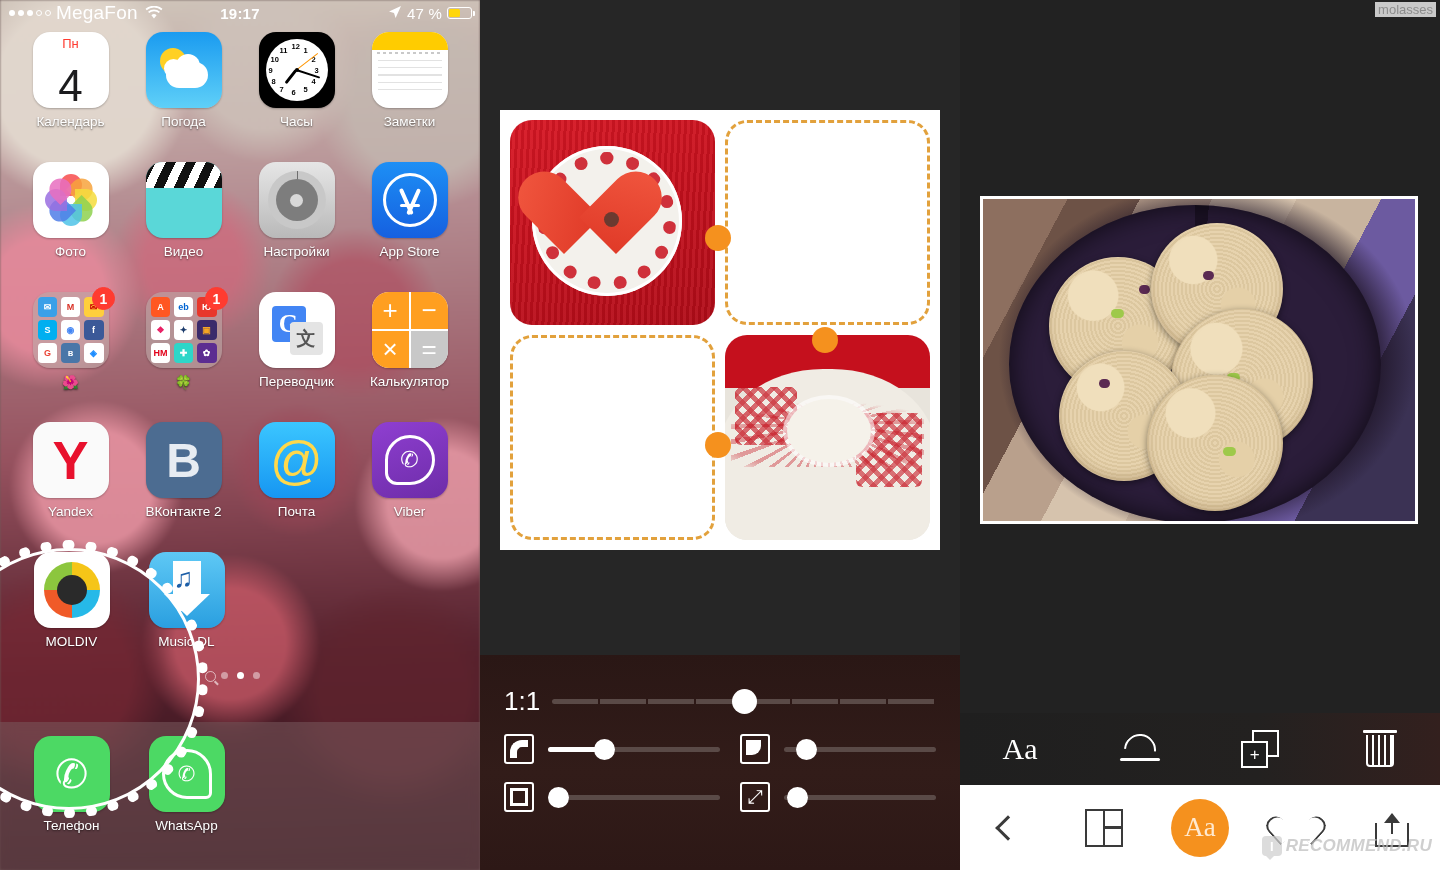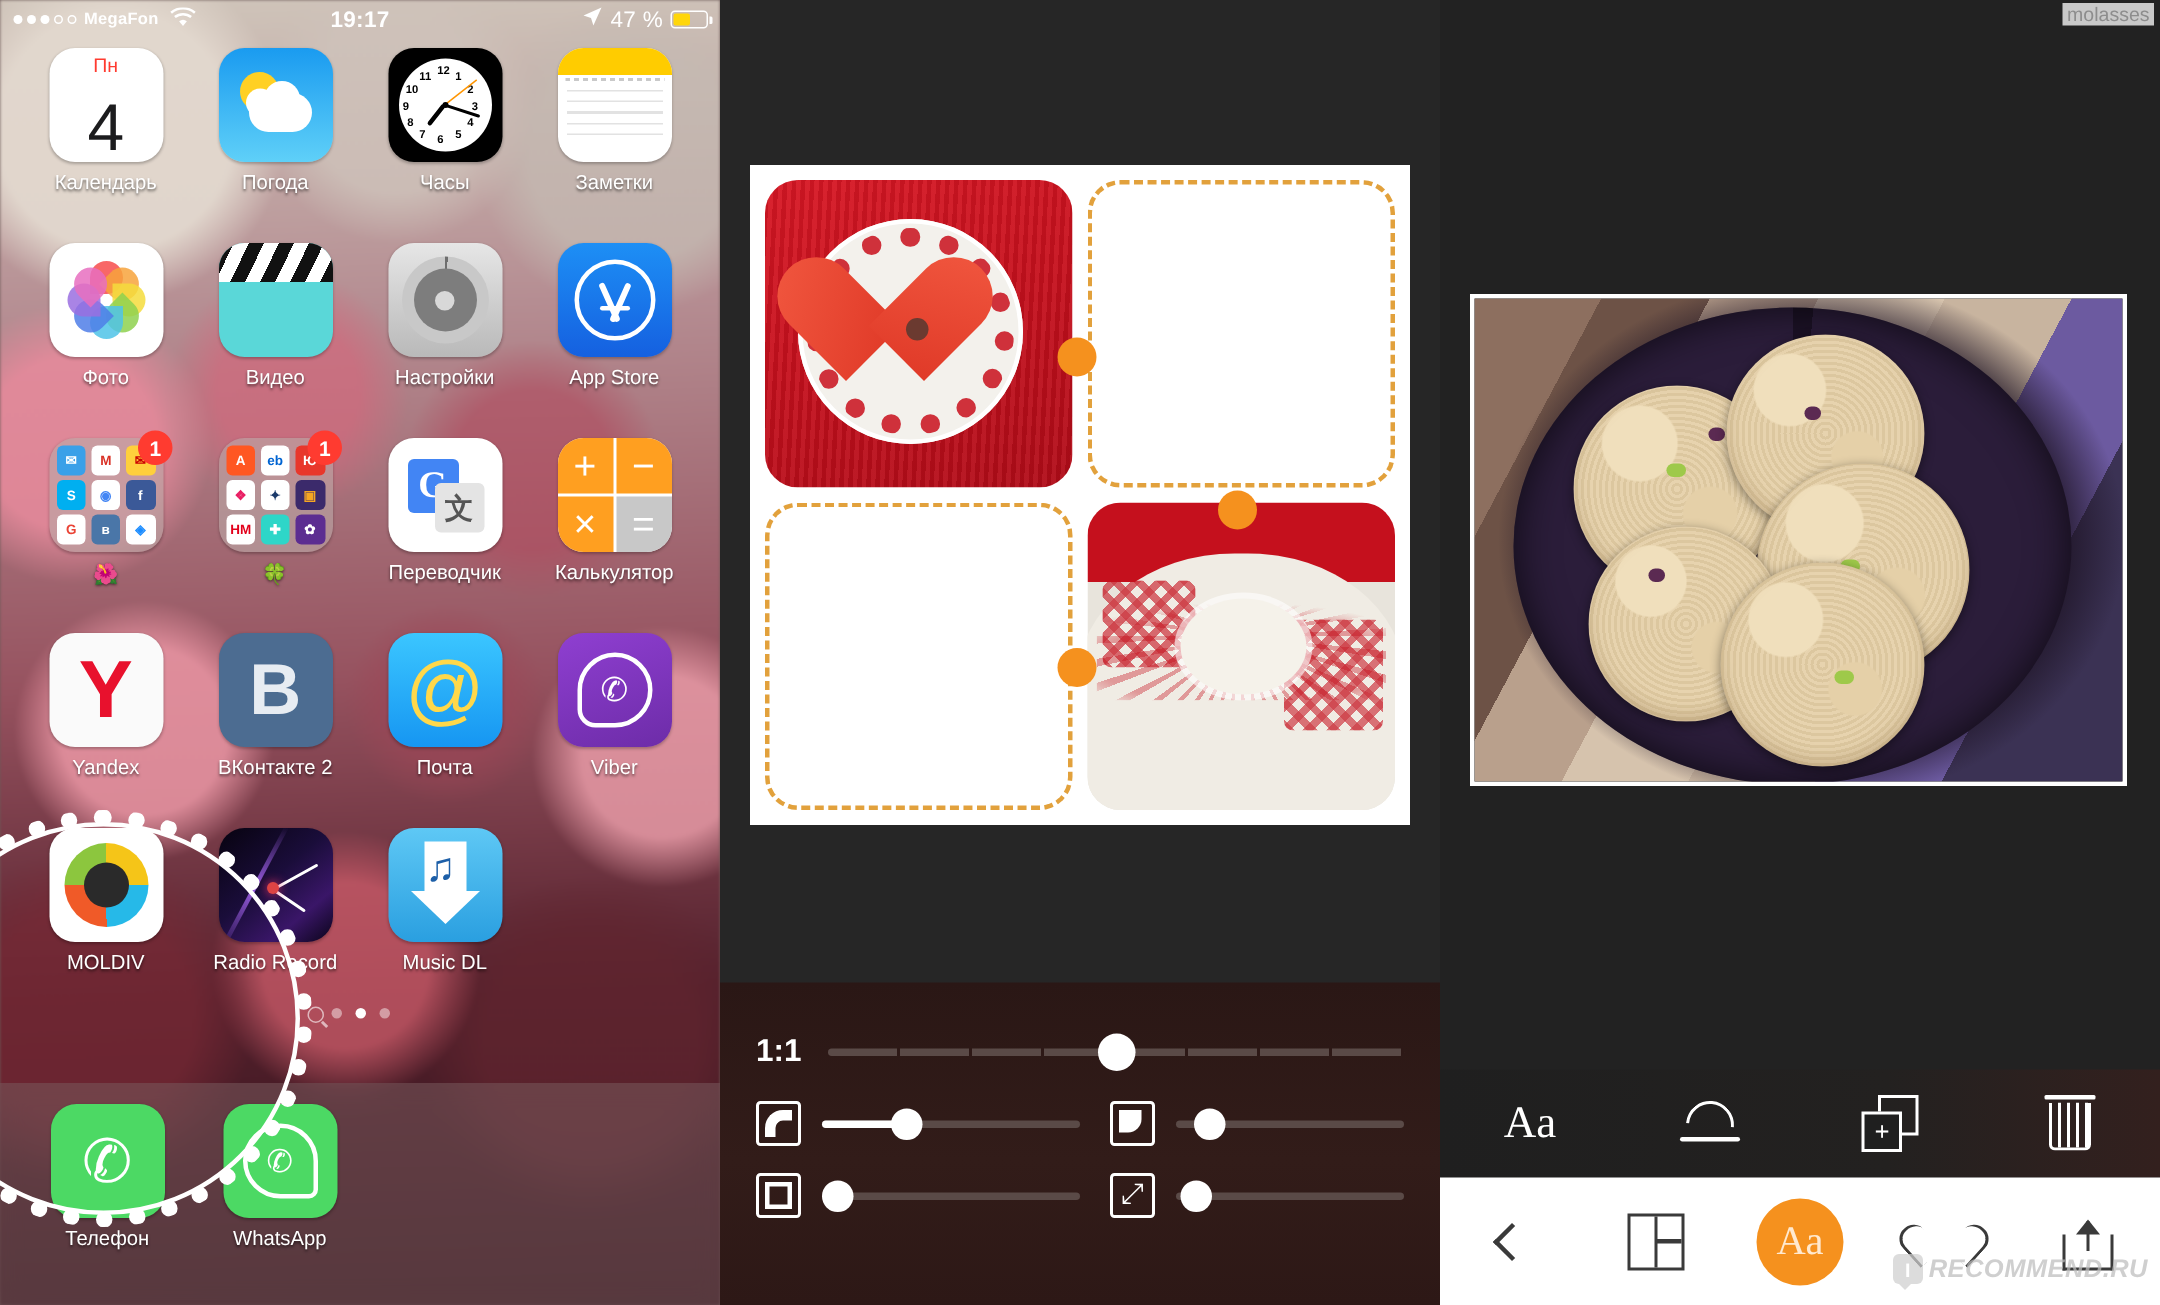--- a/index.html
+++ b/index.html
@@ -29,21 +29,21 @@
       linear-gradient(178deg,#cfc5ba 0%,#b58d92 24%,#96525f 52%,#53202c 76%,#2e1018 100%);
     filter:blur(1.2px); }
 
   .statusbar { position:absolute; top:0; left:0; right:0; height:26px;
     display:flex; align-items:center; color:#fff; font-size:15px;
     letter-spacing:.2px; }
   .sb-left { display:flex; align-items:center; gap:5px; padding-left:9px; }
   .sb-dots { display:flex; gap:3px; align-items:center; }
   .sb-dots i { width:6px; height:6px; border-radius:50%; background:#fff; display:block; }
   .sb-dots i.hollow { background:transparent; border:1px solid #fff; width:6px; height:6px; }
-  .sb-carrier { font-size:11px; font-weight:700; }
+  .sb-carrier { font-size:19px; font-weight:400; }
   .sb-center { position:absolute; left:0; right:0; text-align:center;
     font-size:15px; font-weight:600; }
   .sb-right { position:absolute; right:8px; display:flex; align-items:center; gap:5px; }
   .batt { width:25px; height:12px; border:1.4px solid #fff; border-radius:3px;
     position:relative; }
   .batt::after { content:""; position:absolute; right:-4px; top:3px; width:2px;
     height:5px; background:#fff; border-radius:0 1px 1px 0; }
   .batt i { position:absolute; left:1px; top:1px; bottom:1px; width:47%;
     background:#ffd60a; border-radius:1.5px; display:block; }
 
@@ -290,21 +290,21 @@
   .handle { position:absolute; width:26px; height:26px; border-radius:50%;
     background:#f5911e; z-index:30; }
   .h1 { left:205px; top:115px; }
   .h2 { left:312px; top:217px; }
   .h3 { left:205px; top:322px; }
 
   .slider-panel { position:absolute; left:0; bottom:0; width:480px; height:215px;
     background:linear-gradient(180deg,#2a1715 0%,#321c19 55%,#2d1816 100%);
     padding:22px 24px 0 24px; }
   .srow { display:flex; align-items:center; height:48px; }
-  .sratio { color:#fff; font-size:21px; width:48px; font-weight:700; }
+  .sratio { color:#fff; font-size:26px; width:48px; font-weight:400; }
   .track { position:relative; height:5px; background:#5a4a47; border-radius:3px; }
   .track.ticks { background:
     repeating-linear-gradient(90deg,#5a4a47 0 calc(12.5% - 2px), #2d1816 calc(12.5% - 2px) 12.5%); }
   .track .fill { position:absolute; left:0; top:0; bottom:0; background:#ffffff;
     border-radius:3px; }
   .thumb { position:absolute; top:50%; width:21px; height:21px; margin-top:-10.5px;
     margin-left:-10.5px; border-radius:50%; background:#fff; }
   .thumb.big { width:25px; height:25px; margin-top:-12.5px; margin-left:-12.5px; }
   .sicon { width:30px; height:30px; border:2.2px solid #fff; border-radius:3px;
     position:relative; flex:0 0 auto; }
@@ -626,29 +626,20 @@
       </div>
 
       <div class="irow">
         <div class="icell">
           <div class="iart ic-mol">
               <div class="wheel"></div>
             </div>
           <div class="ilabel">MOLDIV</div>
         </div>
         <div class="icell">
-          <div class="iart ic-rad">
-            <span class="streak"></span>
-              <span class="nd1"></span>
-              <span class="nd2"></span>
-              <span class="ctr"></span>
-          </div>
-          <div class="ilabel">Radio Record</div>
-        </div>
-        <div class="icell">
           <div class="iart ic-mus">
             <div class="arrow">
                 <span class="shaft"></span>
                 <span class="head"></span>
                 <span class="note">♫</span>
               </div>
           </div>
           <div class="ilabel">Music DL</div>
         </div>
         <div class="icell"></div>

